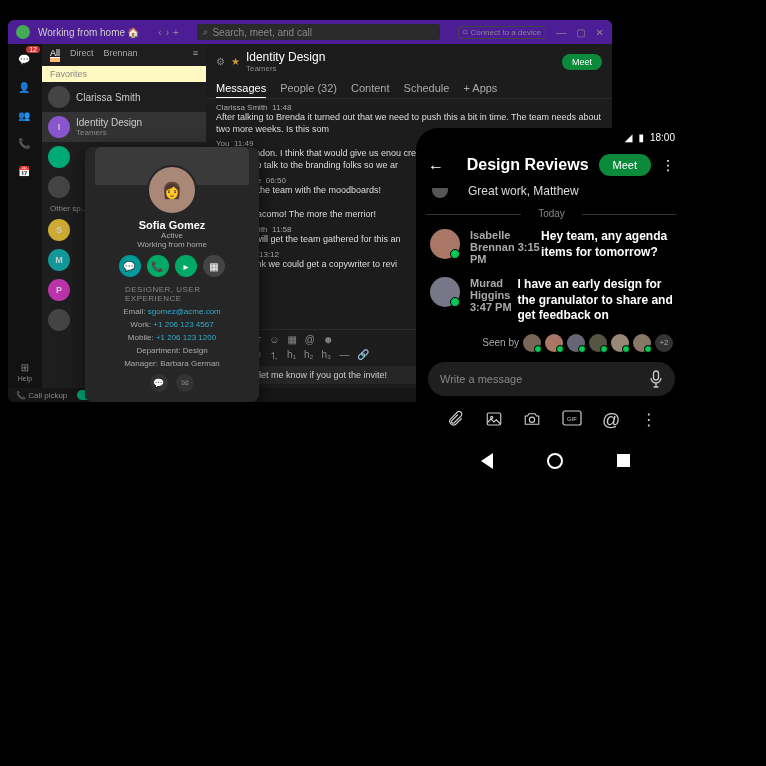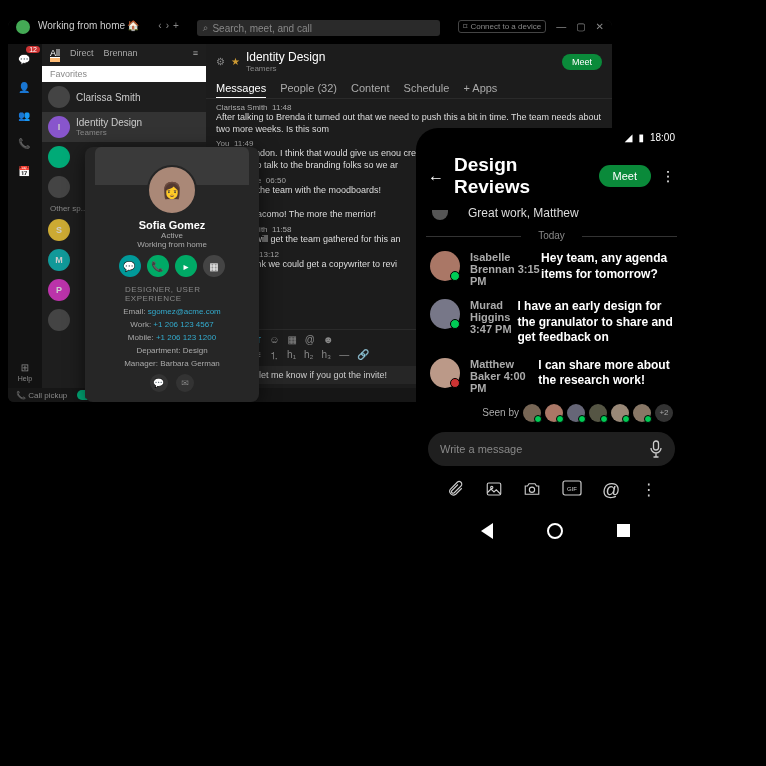--- a/index.html
+++ b/index.html
@@ -1,35 +1,35 @@
 <!DOCTYPE html>
 <html><head>
 <meta charset="utf-8">
 <style>
 * { margin: 0; padding: 0; box-sizing: border-box; font-family: -apple-system, BlinkMacSystemFont, "Segoe UI", Arial, sans-serif; }
 body { background: #000; width: 766px; height: 766px; position: relative; overflow: hidden; }
 .desktop-window { position: absolute; top: 20px; left: 8px; width: 604px; height: 382px; background: #1a1a1a; border-radius: 6px; overflow: hidden; color: #ccc; font-size: 10px; }
-.titlebar { height: 24px; background: #000000; display: flex; align-items: flex-start; padding: 0 8px; gap: 8px; }
+.titlebar { height: 24px; background: #4c1d95; display: flex; align-items: center; padding: 0 8px; gap: 8px; }
 .titlebar .avatar-sm { width: 14px; height: 14px; border-radius: 50%; background: #4a5; }
 .titlebar-title { font-size: 10px; flex: 0 0 auto; }
 .nav-arrows { display: flex; gap: 4px; margin-left: 10px; }
 .nav-arrows span { color: #888; cursor: pointer; }
 .searchbar { flex: 1; margin: 0 10px; background: #2a2a2a; border-radius: 3px; padding: 2px 6px; display: flex; align-items: center; gap: 4px; color: #888; }
 .window-ctrl { display: flex; gap: 10px; color: #888; font-size: 10px; align-items: center; }
 .window-ctrl .connect { font-size: 8px; border: 1px solid #444; padding: 1px 4px; border-radius: 3px; display: flex; align-items: center; gap: 3px; }
 .body { display: flex; height: calc(100% - 24px - 14px); }
 .leftrail { width: 34px; background: #121212; display: flex; flex-direction: column; align-items: center; padding-top: 6px; gap: 10px; color: #888; }
 .leftrail .rail-icon { width: 18px; height: 18px; display: flex; align-items: center; justify-content: center; position: relative; }
 .leftrail .badge { position: absolute; top: -4px; right: -6px; background: #c33; color: #fff; font-size: 7px; padding: 0 3px; border-radius: 6px; }
 .leftrail .help { margin-top: auto; margin-bottom: 6px; display: flex; flex-direction: column; align-items: center; gap: 2px; }
 .sidebar { width: 164px; background: #1e1e1e; display: flex; flex-direction: column; }
 .side-tabs { display: flex; gap: 10px; padding: 4px 8px; font-size: 9px; color: #aaa; }
 .side-tabs .active { color: #fff; border-bottom: 4px solid #fdba74; text-decoration: underline; }
 .side-tabs .more { margin-left: auto; }
-.fav-hdr { padding: 3px 8px; font-size: 9px; color: #888; background: #ffffff; }
+.fav-hdr { padding: 3px 8px; font-size: 9px; color: #888; background: #fef9c3; }
 .side-item { display: flex; align-items: center; gap: 6px; padding: 4px 6px; font-size: 10px; }
 .side-item.sel { background: #333; }
 .side-item .av { width: 22px; height: 22px; border-radius: 50%; display: flex; align-items: center; justify-content: center; font-size: 9px; font-weight: 600; }
 .side-item .meta { display: flex; flex-direction: column; }
 .side-item .sub { font-size: 8px; color: #888; }
 .av.purple { background: #85c; } .av.green { background: #0a7; } .av.yellow { background: #ca3; } .av.teal { background: #199; } .av.mag { background: #b3a; } .av.gray { background: #444; }
 .othersp { font-size: 8px; color: #888; padding: 2px 8px; }
 .main { flex: 1; background: #1c1c1c; display: flex; flex-direction: column; }
 .main-hdr { padding: 6px 10px; display: flex; align-items: center; gap: 6px; }
 .main-hdr .title { color: #fff; font-size: 12px; font-weight: 500; }
@@ -62,21 +62,21 @@
 .popover .role { font-size: 8px; color: #888; letter-spacing: 0.5px; margin-top: 2px; padding-left: 30px; }
 .popover .info { font-size: 8px; color: #aaa; margin-top: 4px; }
 .popover .info .lnk { color: #3ac; }
 .popover .foot { display: flex; gap: 8px; margin-top: 6px; color: #888; }
 .popover .foot span { width: 18px; height: 18px; border-radius: 50%; background: #333; display: flex; align-items: center; justify-content: center; font-size: 9px; }
 
 .mobile { position: absolute; left: 416px; top: 128px; width: 271px; height: 505px; background: #000; border-radius: 22px; overflow: hidden; color: #fff; z-index: 10; display: flex; flex-direction: column; }
 .mstatus { height: 18px; display: flex; justify-content: flex-end; align-items: center; padding: 0 12px; gap: 6px; font-size: 10px; }
 .mhdr { display: flex; align-items: center; padding: 8px 12px; gap: 10px; }
 .mhdr .back { font-size: 16px; cursor: pointer; }
-.mhdr .title { font-weight: 600; font-size: 19px; flex: 1; }
+.mhdr .title { font-weight: 600; font-size: 16px; flex: 1; text-align: right; }
 .mhdr .meet { background: #0a8a3a; padding: 5px 14px; border-radius: 14px; font-size: 11px; font-weight: 500; cursor: pointer; }
 .mhdr .kebab { font-size: 14px; cursor: pointer; }
 .mtop-msg { display: flex; gap: 20px; padding: 0 16px 6px; align-items: flex-end; font-size: 12px; color: #ddd; }
 .mtop-msg .partial-av { width: 16px; height: 10px; border-radius: 0 0 8px 8px; background: #555; }
 .msep { text-align: center; font-size: 10px; color: #888; padding: 4px 0; position: relative; }
 .msep::before, .msep::after { content:""; position:absolute; top:50%; width:35%; height:1px; background:#333; }
 .msep::before { left: 10px; } .msep::after { right: 10px; }
 .mmsg { display: flex; gap: 10px; padding: 6px 14px; }
 .mmsg .mav { width: 30px; height: 30px; border-radius: 50%; flex-shrink: 0; position: relative; }
 .mmsg .mav::after { content:""; position:absolute; bottom:0; right:0; width:8px; height:8px; border-radius:50%; border:1.5px solid #000; }
@@ -314,27 +314,20 @@
       <div class="text">Hey team, any agenda items for tomorrow?</div>
     </div>
   </div>
   <div class="mmsg">
     <div class="mav av2"></div>
     <div class="body">
       <div class="from"><span>Murad Higgins</span> <span>3:47 PM</span></div>
       <div class="text">I have an early design for the granulator to share and get feedback on</div>
     </div>
   </div>
-  <div class="mmsg">
-    <div class="mav av3"></div>
-    <div class="body">
-      <div class="from"><span>Matthew Baker</span> <span>4:00 PM</span></div>
-      <div class="text">I can share more about the research work!</div>
-    </div>
-  </div>
 
   <div class="seen">
     <span>Seen by</span>
     <span class="sav" style="background:#765"></span>
     <span class="sav" style="background:#a76"></span>
     <span class="sav" style="background:#667"></span>
     <span class="sav" style="background:#554"></span>
     <span class="sav" style="background:#987"></span>
     <span class="sav" style="background:#876"></span>
     <span class="more">+2</span>

